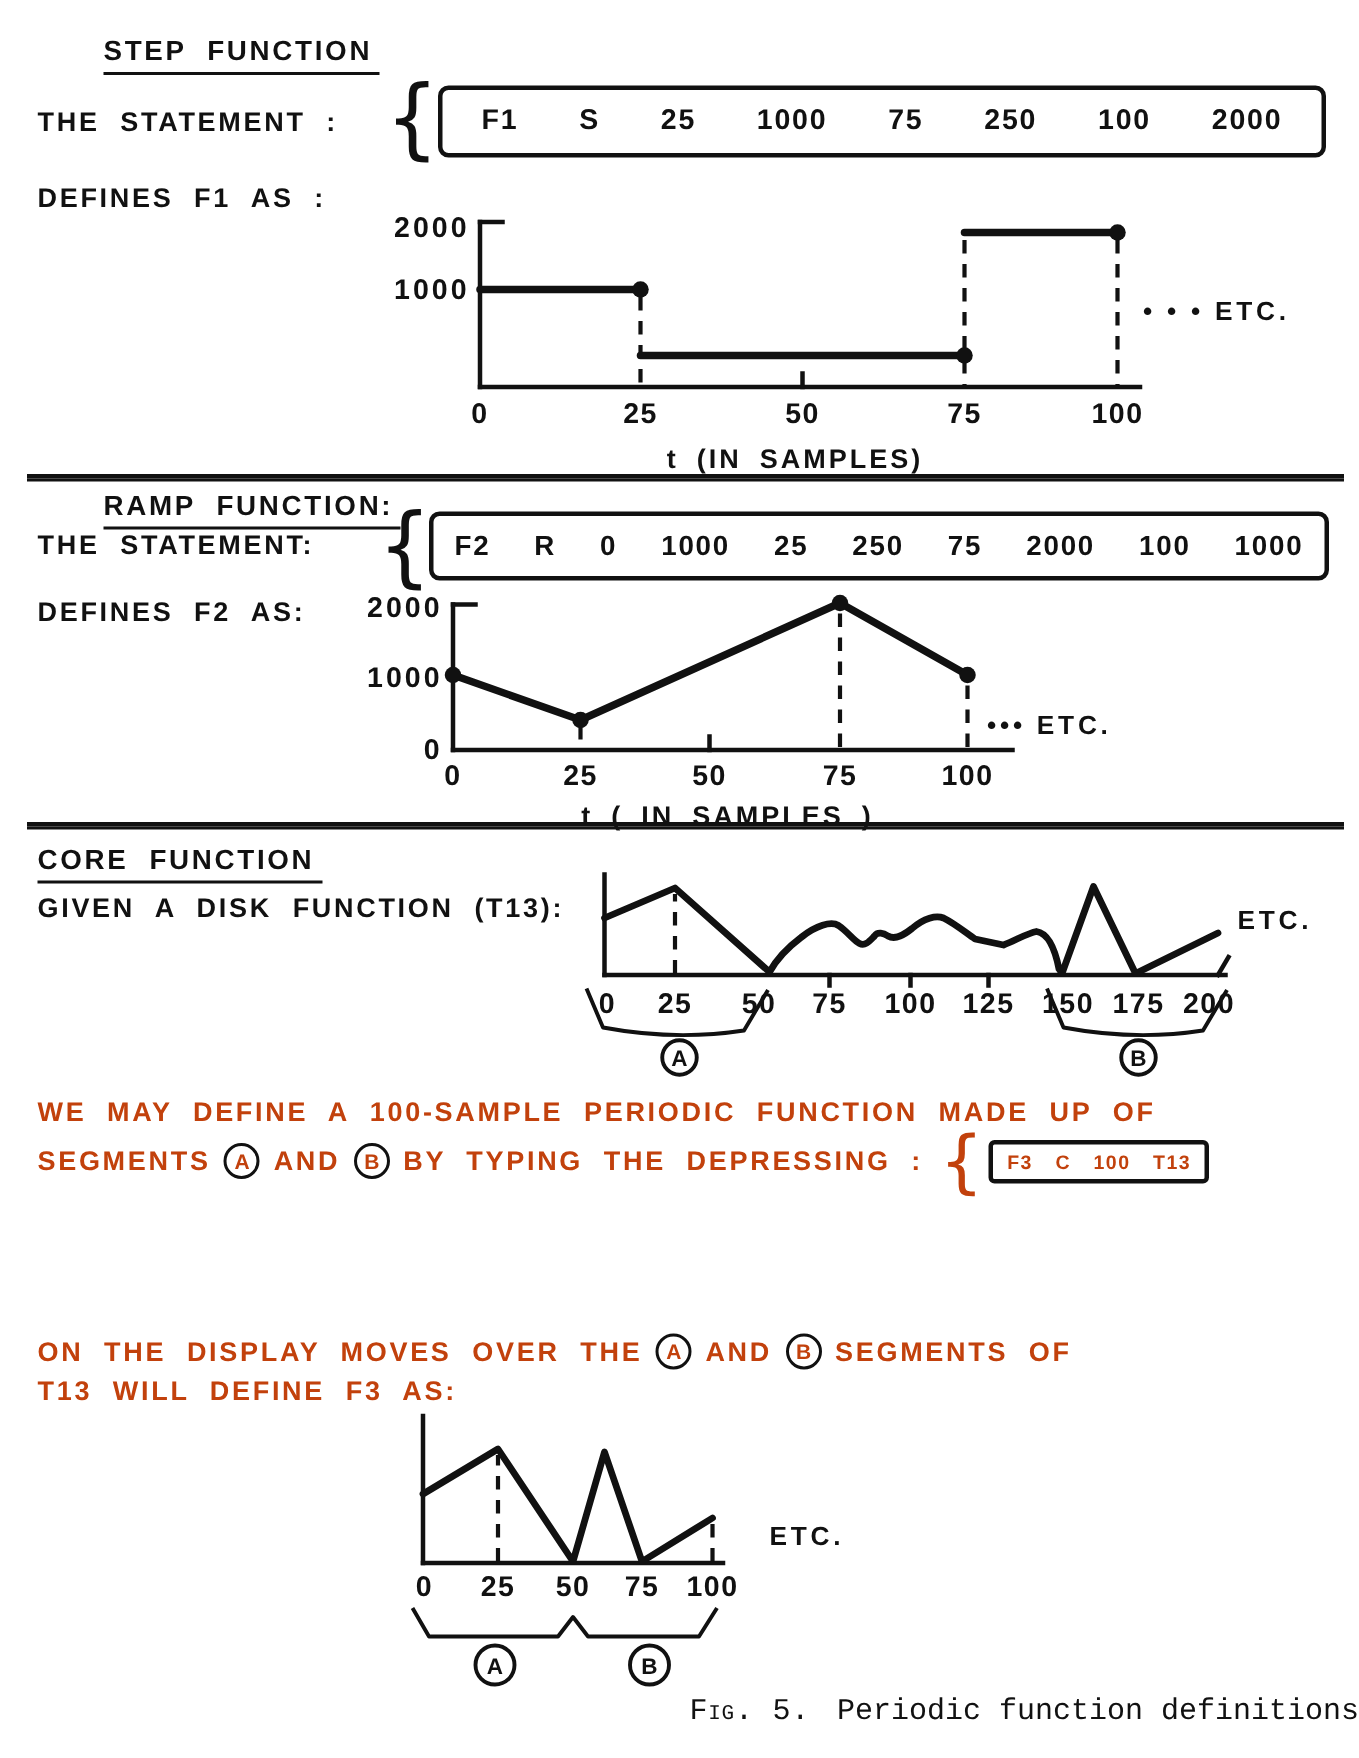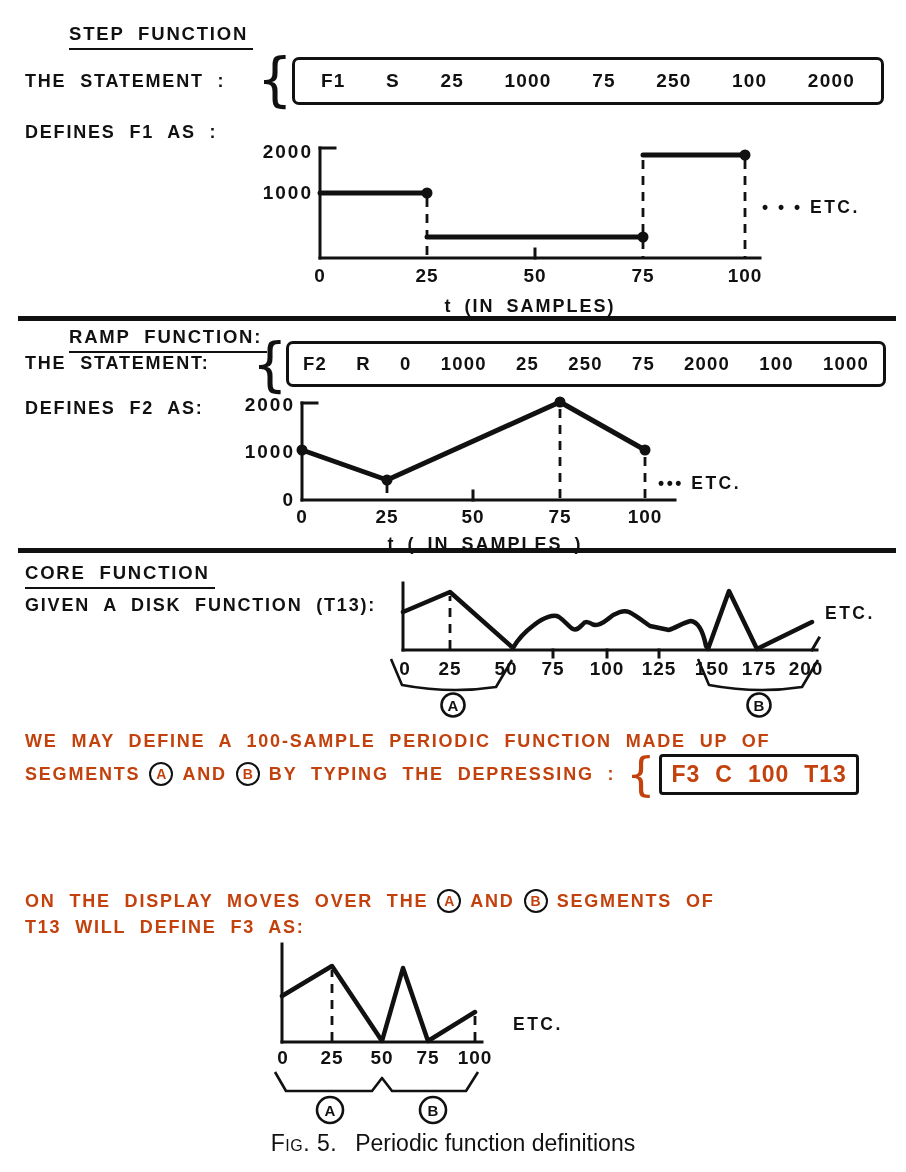--- a/index.html
+++ b/index.html
@@ -67,21 +67,21 @@
     font-weight: 700;
     letter-spacing: 0;
     flex: 0 0 auto;
   }
   .stmt-box-inline {
     border: 3px solid #111;
     border-radius: 4px;
     padding: 4px 9px;
     display: inline-flex;
     gap: 15px;
-    font-size: 23px;
+    font-size: 13px;
     font-weight: 700;
     letter-spacing: 1px;
     margin-left: -3px;
   }
   .brace-inline {
     font-family: "DejaVu Sans", sans-serif;
     font-weight: 400;
     font-size: 46px;
     line-height: 0.8;
     margin-left: 2px;
@@ -103,23 +103,23 @@
   .ax   { stroke:#111; stroke-width:3;   fill:none; stroke-linecap:square; }
   .dl   { stroke:#111; stroke-width:5;   fill:none; stroke-linecap:round; stroke-linejoin:round; }
   .crv  { stroke:#111; stroke-width:4.5; fill:none; stroke-linecap:round; stroke-linejoin:round; }
   .dash { stroke:#111; stroke-width:2.8; fill:none; stroke-dasharray:9 7; }
   .br   { stroke:#111; stroke-width:2.6; fill:none; stroke-linejoin:round; }
   .circ-s { stroke:#111; stroke-width:2.6; fill:none; }
   .dot  { fill:#111; }
   .caption {
     position: absolute;
     top: 1130px; left: 0; width: 100%;
-    text-align: center;
-    font-family: Liberation Sans, sans-serif;
-    font-size: 23px;
+    text-align: right;
+    font-family: Liberation Mono, monospace;
+    font-size: 20px;
     color: #111;
   }
   .caption .pfx { font-variant: small-caps; margin-right: 18px; letter-spacing: 0.5px; }
 </style>
 </head>
 <body>
 
 <div class="page">
 
   <div class="lbl title u" style="left:25px; top:23px;margin-left:44px;">STEP FUNCTION</div>

